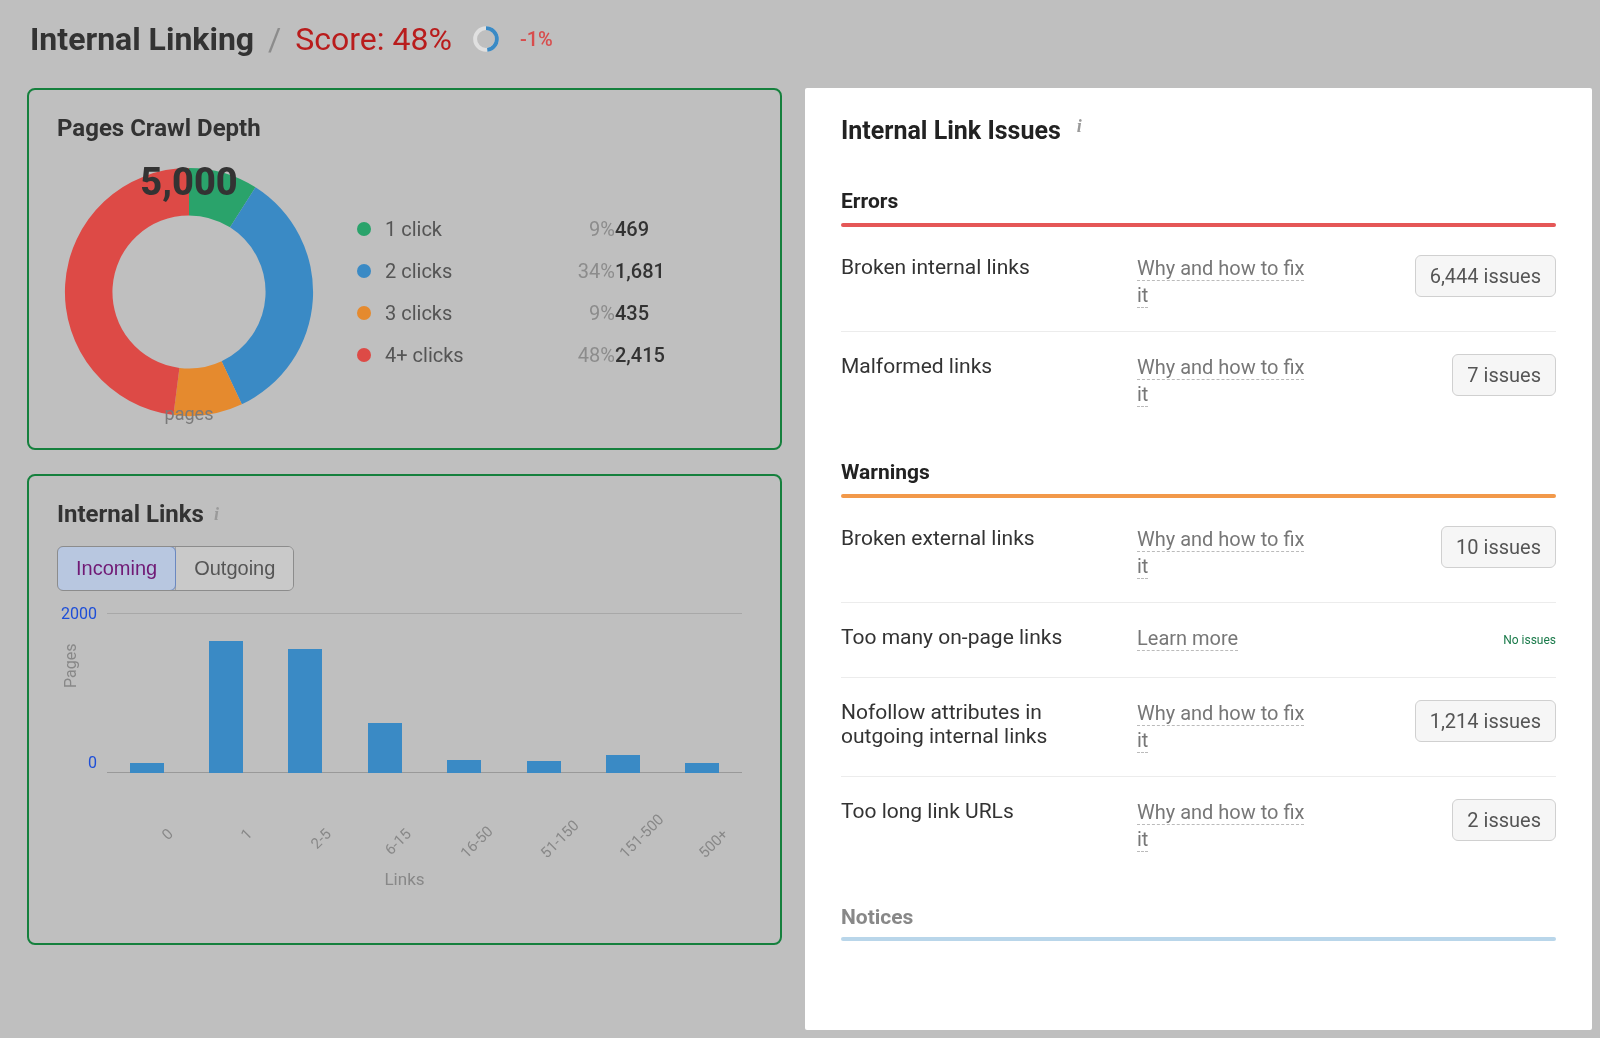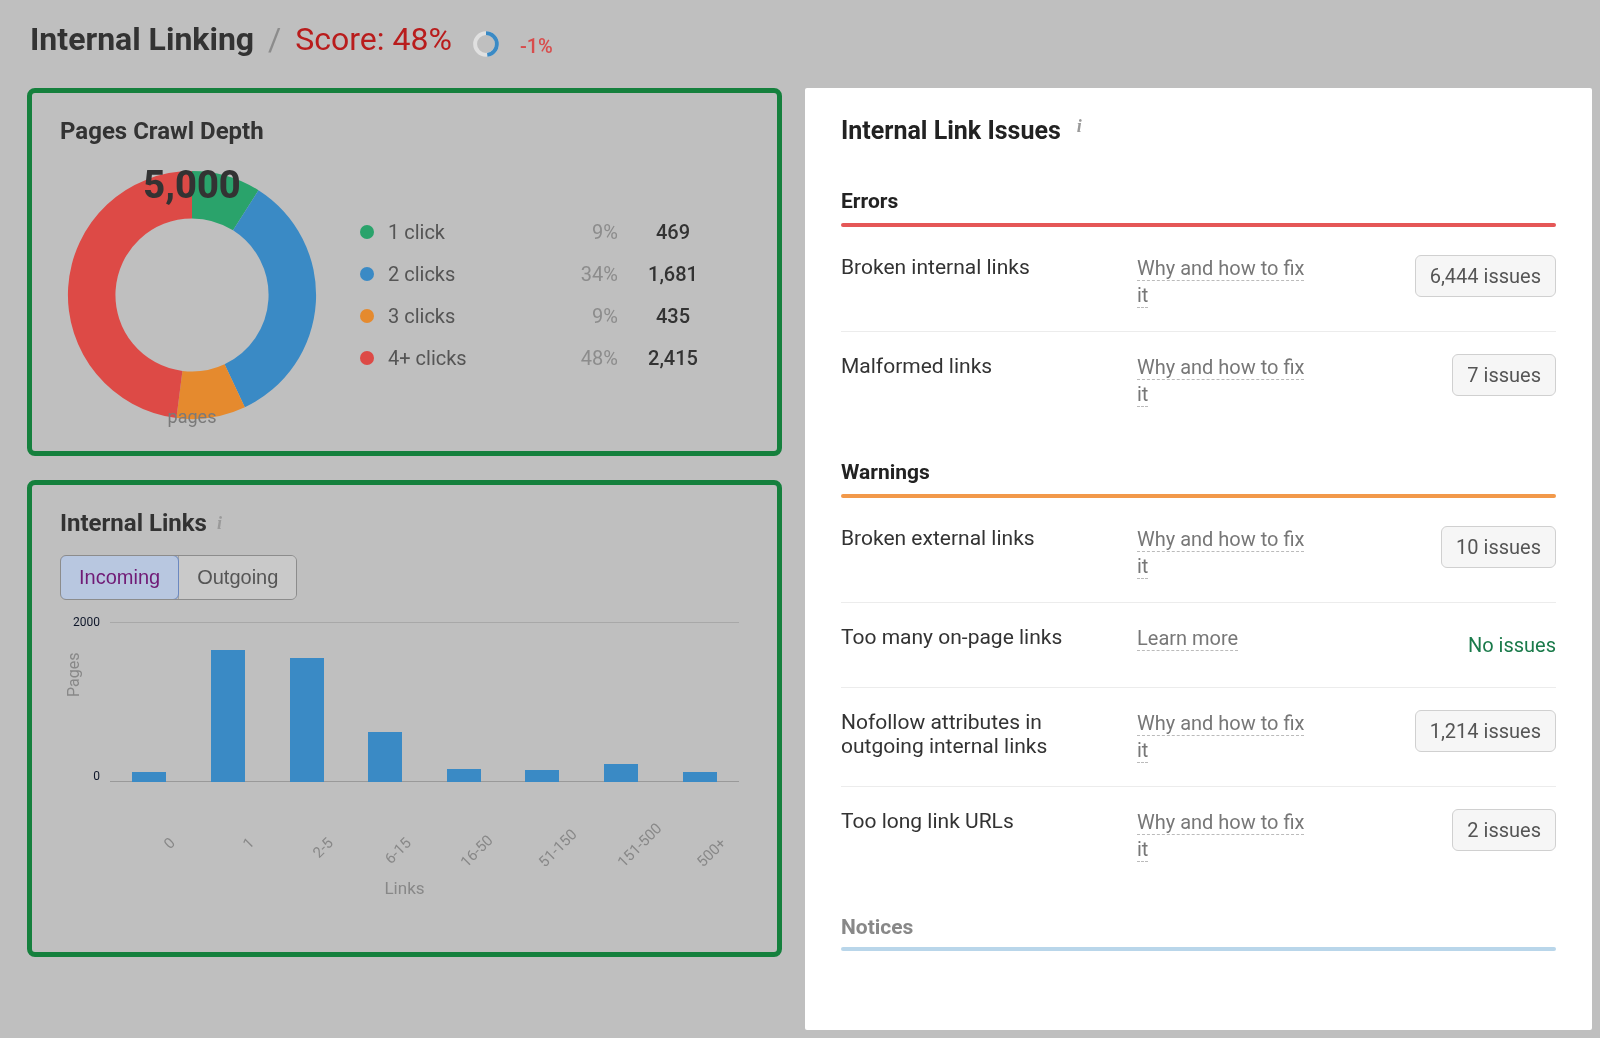--- a/index.html
+++ b/index.html
@@ -9,21 +9,21 @@
     color: #333;
     width: 1600px;
     height: 1038px;
     overflow: hidden;
     position: relative;
   }
 
   
   .header {
     display: flex;
-    align-items: flex-end;
+    align-items: center;
     padding: 20px 30px 24px 30px;
     gap: 14px;
   }
   .header .title {
     font-size: 32px;
     font-weight: 700;
     color: #333;
   }
   .header .sep { font-size: 32px; color: #8c8c8c; font-weight: 400; }
   .header .score-label { font-size: 32px; color: #b91c1c; font-weight: 400; }
@@ -38,21 +38,21 @@
   .left-col {
     position: absolute;
     left: 27px;
     top: 88px;
     width: 755px;
     display: flex;
     flex-direction: column;
     gap: 24px;
   }
   .card {
-    border: 5px solid #15803d;
+    border: 2px solid #15803d;
     border-radius: 8px;
     background: #bfbfbf;
     padding: 24px 28px;
   }
   .card-title {
     font-size: 24px;
     font-weight: 700;
     color: #333;
     margin-bottom: 18px;
     display: flex;
@@ -81,21 +81,21 @@
     align-items: center; justify-content: space-between;
   }
   .donut-center .big { font-size: 38px; font-weight: 800; color: #333; }
   .donut-center .sub { font-size: 18px; color: #7a7a7a; margin-top: 2px; }
 
   .legend { display: flex; flex-direction: column; gap: 18px; flex: 1; }
   .legend-row { display: flex; align-items: center; font-size: 20px; }
   .legend-row .dot { width: 14px; height: 14px; border-radius: 50%; margin-right: 14px; flex-shrink: 0; }
   .legend-row .label { color: #555; flex: 0 0 140px; }
   .legend-row .pct { color: #8c8c8c; width: 90px; text-align: right; }
-  .legend-row .cnt { color: #333; font-weight: 500; width: 110px; text-align: center; }
+  .legend-row .cnt { color: #333; font-weight: 500; width: 110px; text-align: left; }
 
   
   .tabs { display: inline-flex; border: 1px solid #8c8c8c; border-radius: 6px; overflow: hidden; margin-bottom: 12px; }
   .tab {
     padding: 10px 18px;
     font-size: 20px;
     color: #555;
     background: #c9c9c9;
     border: none;
     cursor: pointer;
@@ -121,21 +121,21 @@
   .barchart .ylabel {
     position: absolute;
     left: -46px; top: 50%;
     transform: rotate(-90deg) translateX(20px);
     transform-origin: left top;
     font-size: 16px; color: #888;
   }
   .barchart .ytick {
     position: absolute;
     left: -10px;
-    font-size: 12px; color: #0f172a;
+    font-size: 16px; color: #1d4ed8;
     transform: translate(-100%, -50%);
   }
   .barchart .grid-line {
     position: absolute;
     left: 0; right: 0;
     border-top: 1px solid #a8a8a8;
   }
   .barchart .baseline {
     position: absolute;
     left: 0; right: 0;
@@ -237,21 +237,21 @@
     border: 1px solid #d0d0d0;
     border-radius: 6px;
     background: #f6f6f6;
     color: #555;
     font-size: 20px;
     cursor: pointer;
     white-space: nowrap;
   }
   .no-issues {
     color: #1a7a4a;
-    font-size: 20px;
+    font-size: 12px;
     padding: 8px 0;
   }
 
   .section-block { margin-bottom: 30px; }
   .notices-head { color: #888; font-weight: 700; font-size: 21px; padding-bottom: 8px; }
 
 </style>
 </head>
 <body>
 

